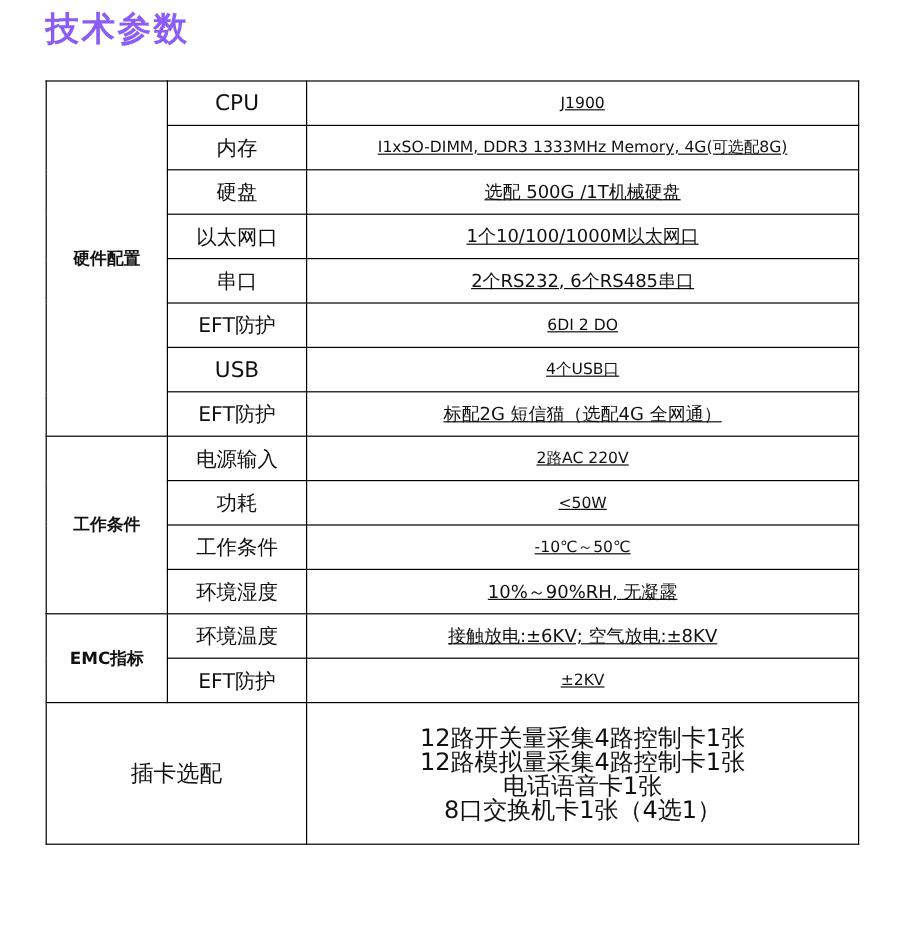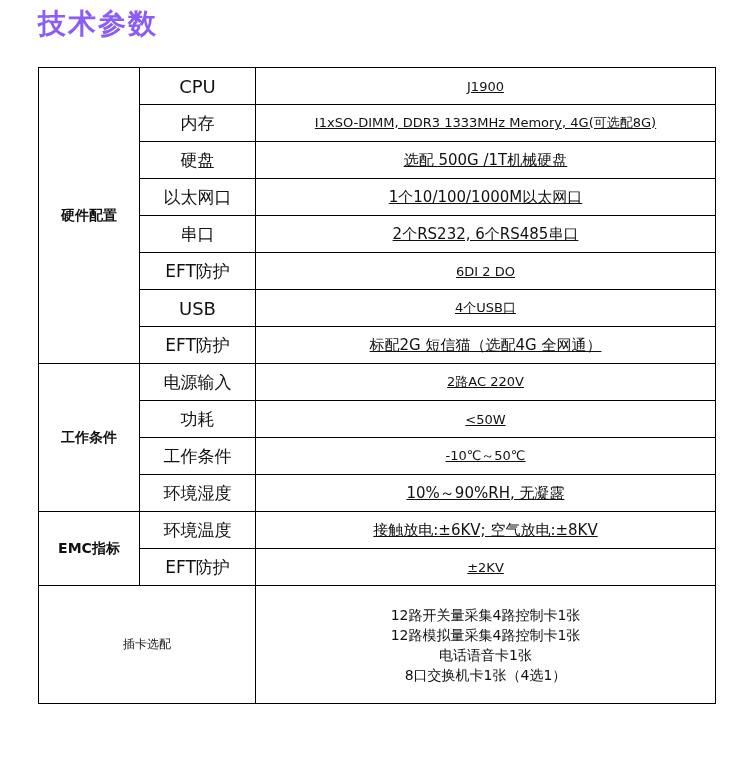--- a/index.html
+++ b/index.html
@@ -56,26 +56,26 @@
       font-size: 18px;
     }
     .value-cell {
       font-size: 13px;
       text-decoration: underline;
     }
     .value-cell.cjk {
       font-size: 15px;
     }
     .plugin-label {
-      font-size: 12px;
+      font-size: 19px;
       margin-left: 27px;
     }
     .plugin-values {
       height: 118px !important;
-      font-size: 14px;
+      font-size: 20px;
       line-height: 20px;
     }
     .plugin-values div {
       white-space: nowrap;
     }
   </style>
 </head>
 <body>
 
 <div class="page-title">技术参数</div>

